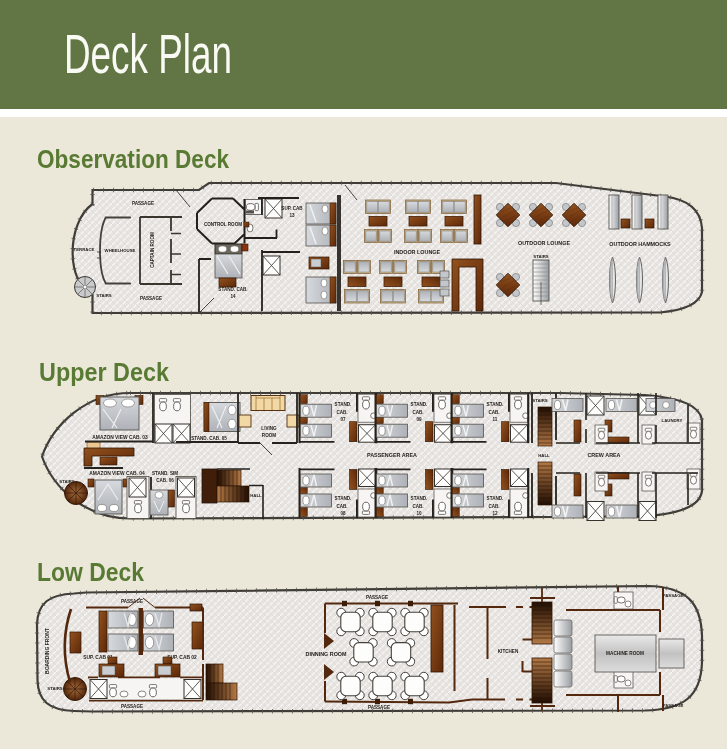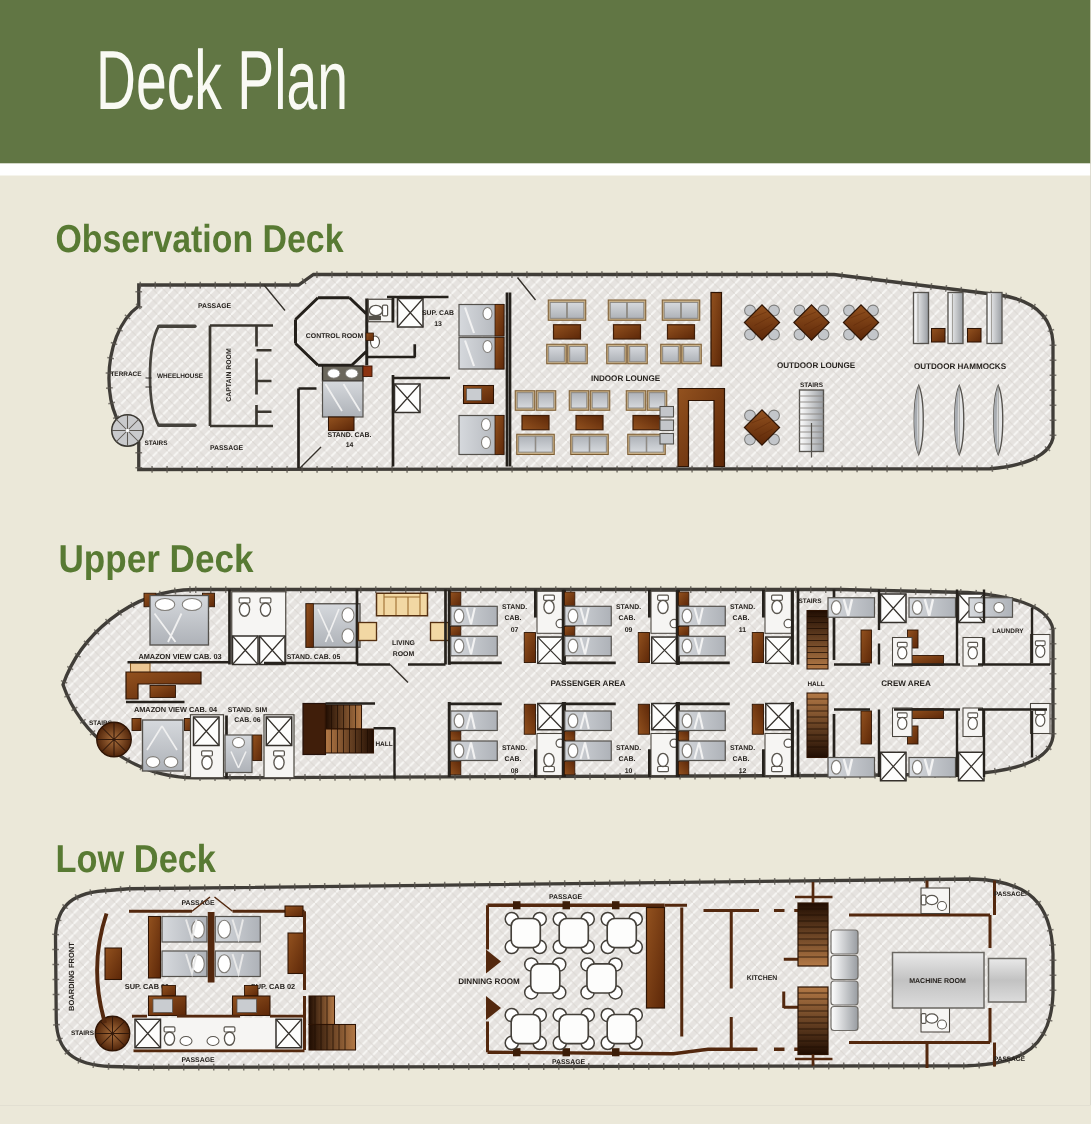--- a/index.html
+++ b/index.html
@@ -1,16 +1,16 @@
 <!DOCTYPE html>
 <html><head>
 <meta charset="utf-8">
 <style>
 html,body{margin:0;padding:0;background:#ebe8d9;}
-#page{position:relative;width:727px;height:737px;background:#a3a3a3;font-family:"Liberation Sans",sans-serif;}
+#page{position:relative;width:727px;height:737px;background:#f0abfc;font-family:"Liberation Sans",sans-serif;}
 svg{display:block}
 .t{font-family:"Liberation Sans",sans-serif;font-weight:bold;}
 .s{font-family:"Liberation Sans",sans-serif;font-weight:bold;fill:#26221e;text-anchor:middle;}
 </style>
 </head>
 <body>
 <div id="page">
 <svg width="727" height="749" viewBox="0 0 727 749">
 <defs>
 <pattern id="ht" width="7" height="7" patternUnits="userSpaceOnUse">

